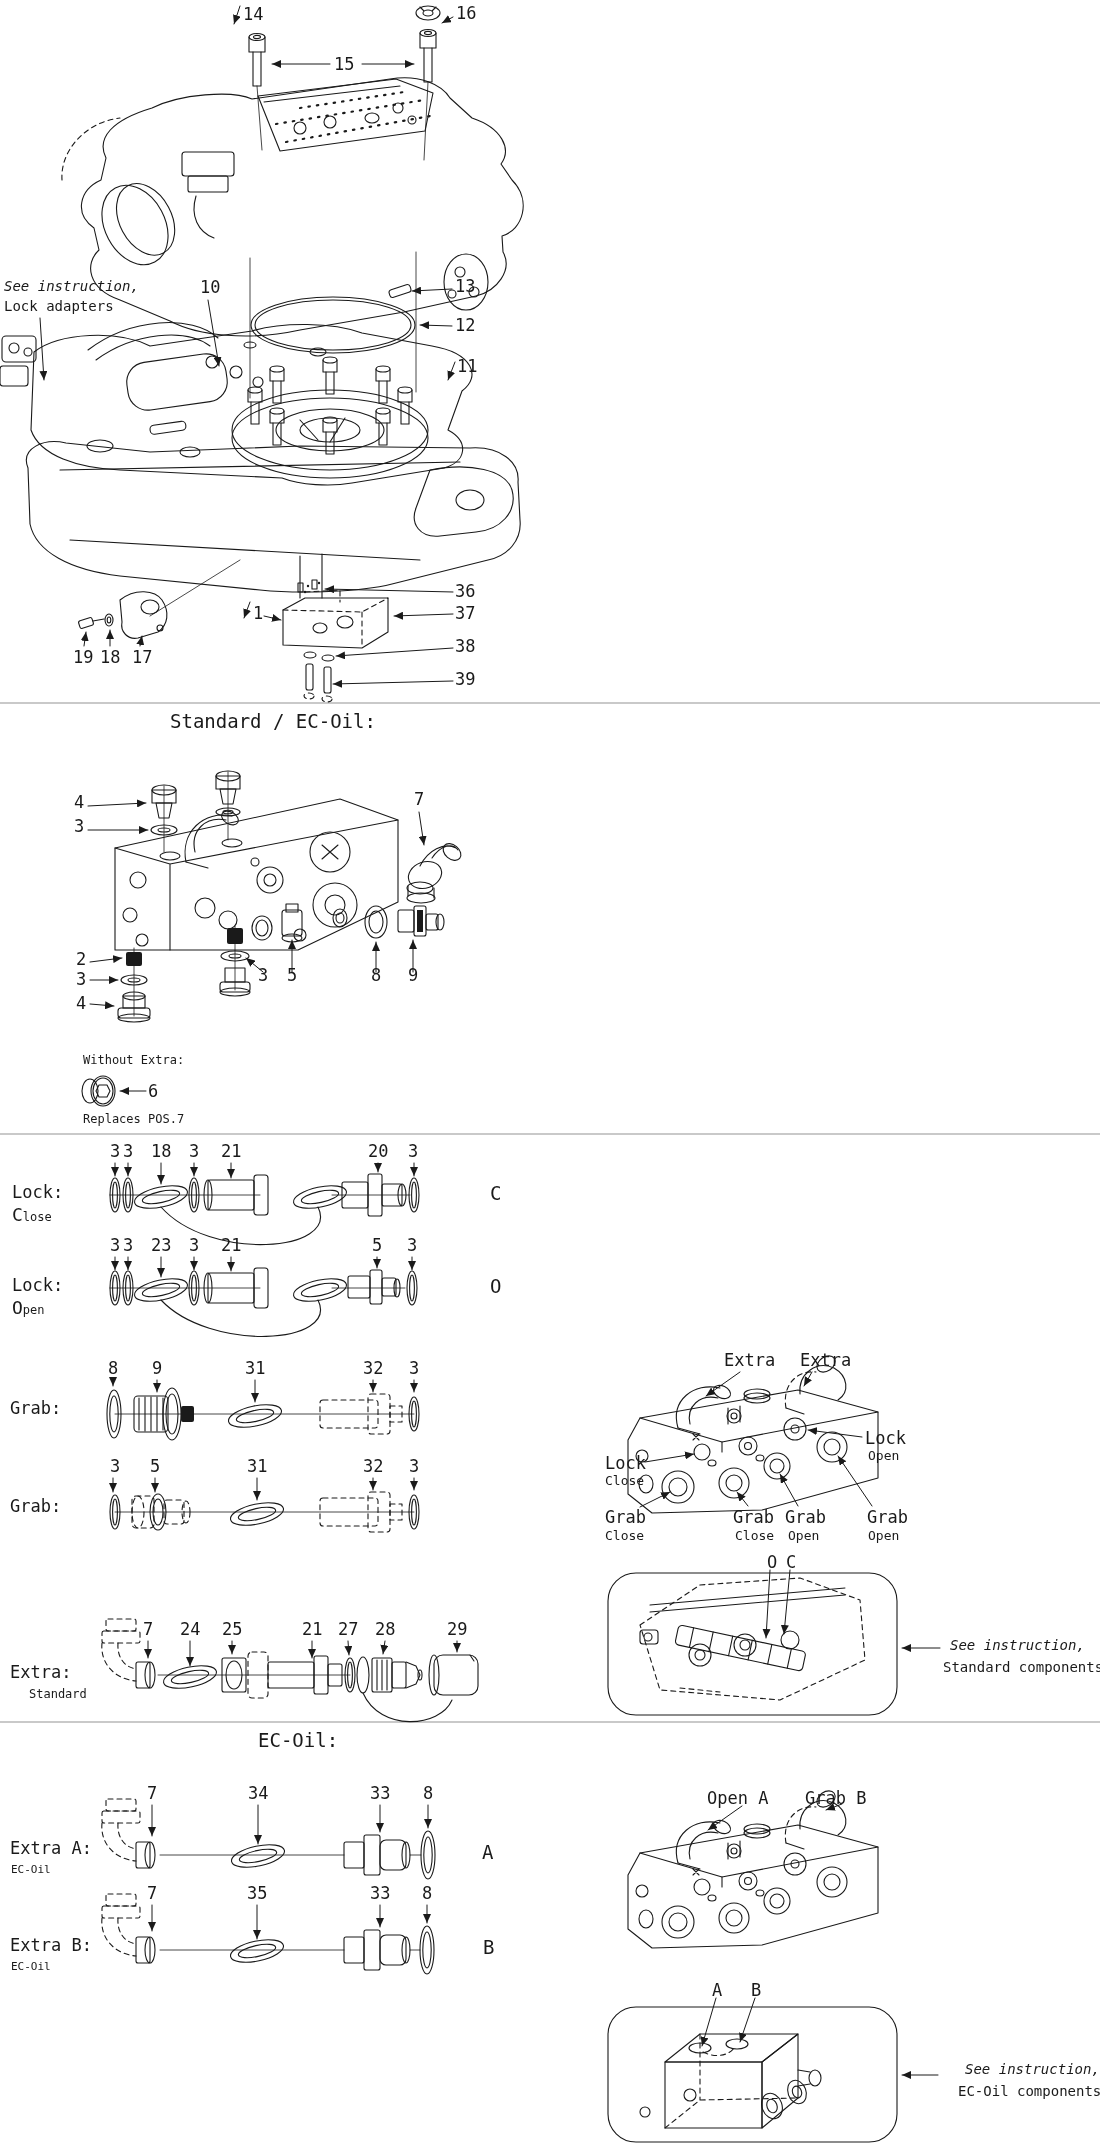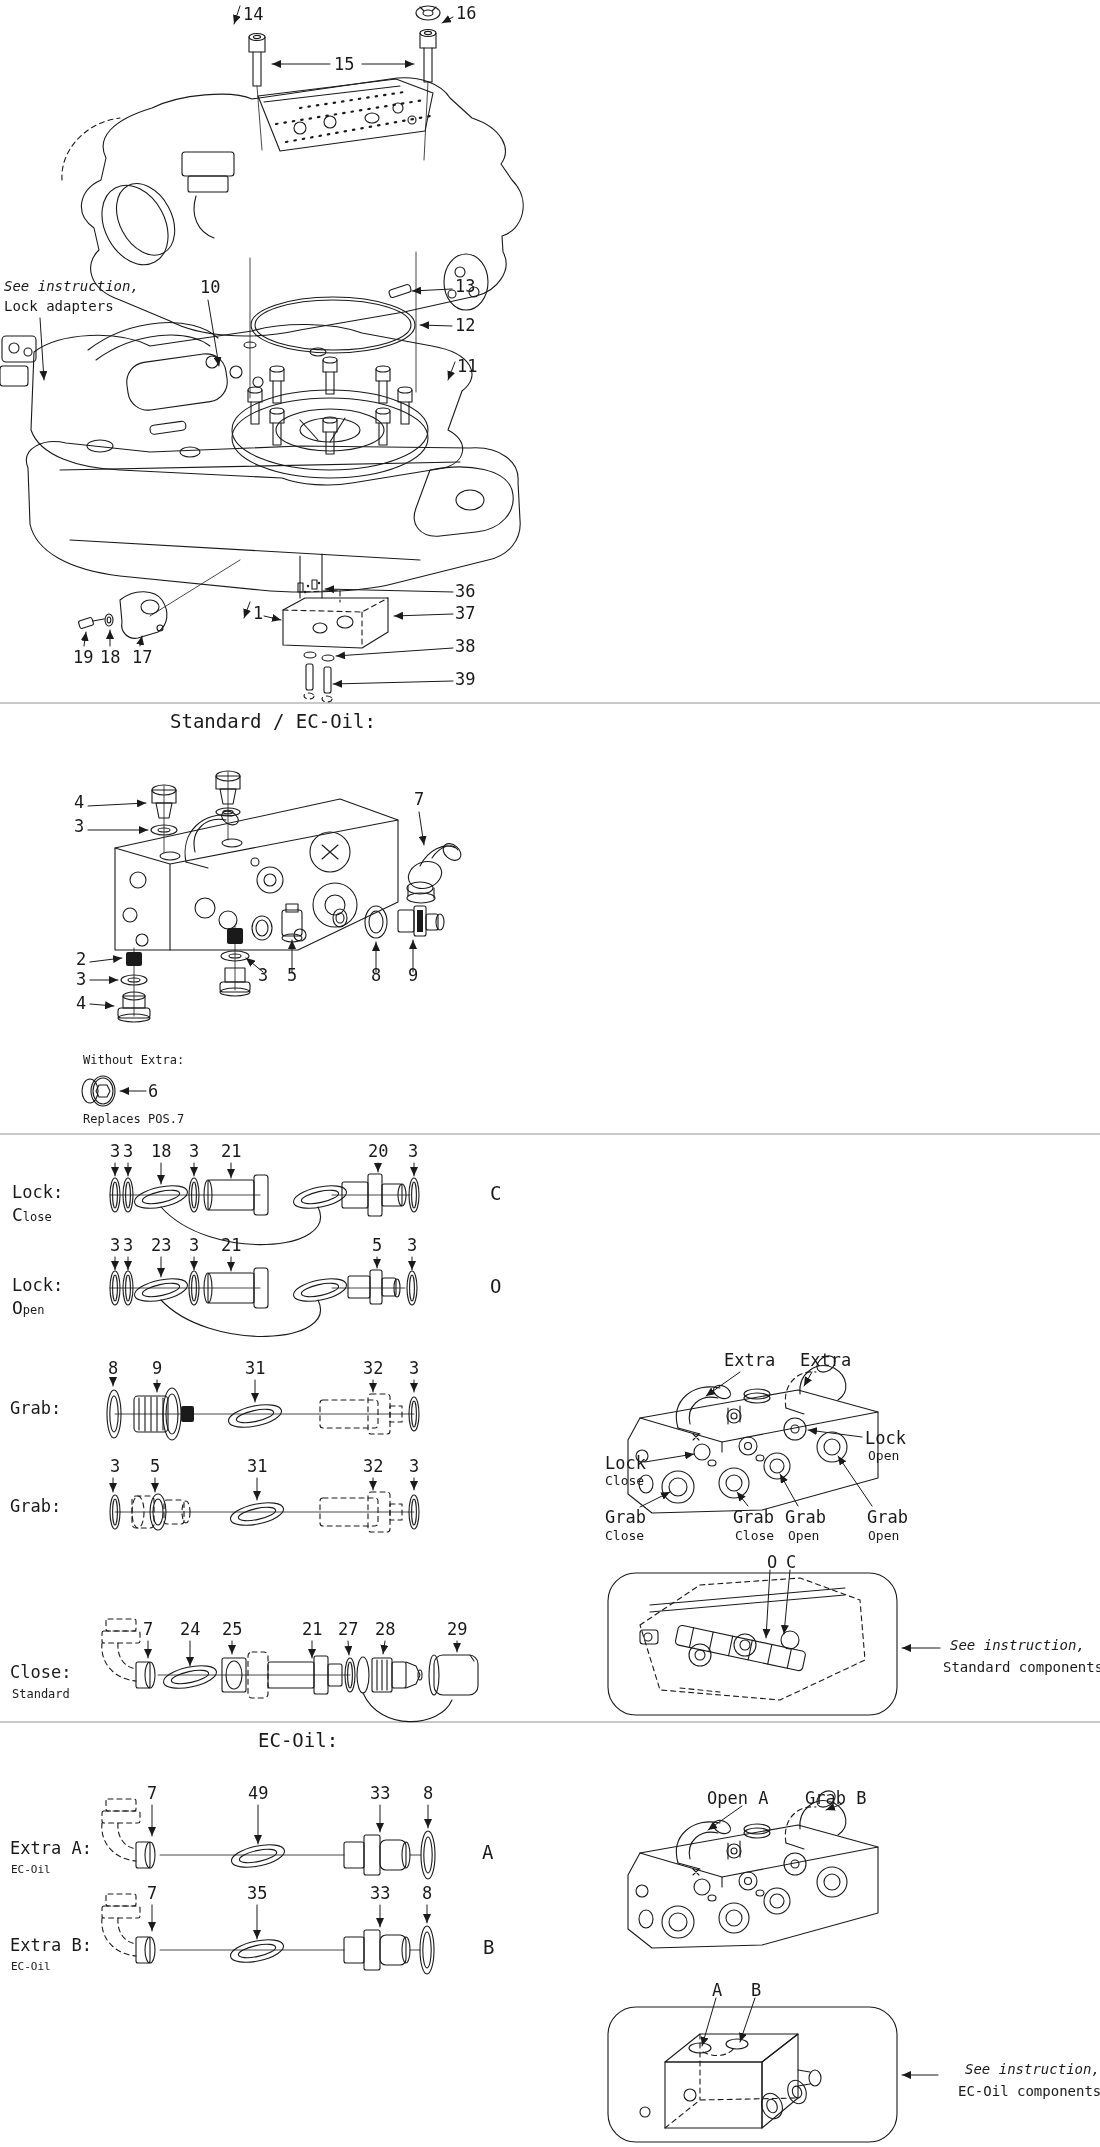--- a/index.html
+++ b/index.html
@@ -11,21 +11,21 @@
   svg.art .dash{stroke-dasharray:5 4;}
   svg.art .dots{stroke-dasharray:1.5 7;stroke-width:2.2;}
   svg.art .ldr{stroke-width:1;}
   svg.art .thin{stroke-width:.8;}
   svg.art .div{stroke:#c9c9c9;stroke-width:2;}
   .lbl{position:absolute;white-space:nowrap;line-height:1;}
   .callout{font-size:17px;}
   .rowlabel{font-size:17px;}
   .heading{font-size:19px;}
   .letter{font-size:19px;}
-  .sub{font-size:12px;}
+  .sub{font-size:12px;margin-left:17px;}
   .subcap{font-size:12px;}
   .subcap::first-letter{font-size:18px;}
   .blklabel{font-size:17px;}
   .blksub{font-size:13px;}
   .note{font-size:14px;}
   .note-italic{font-size:14px;font-style:italic;}
   .small{font-size:12px;}
   .tiny{font-size:11px;}
 </style>
 </head>
@@ -602,21 +602,21 @@
 <div class="lbl callout" style="left:409px;top:1458px">3</div>
 <div class="lbl rowlabel" style="left:10px;top:1498px">Grab:</div>
 
 <div class="lbl callout" style="left:143px;top:1621px">7</div>
 <div class="lbl callout" style="left:180px;top:1621px">24</div>
 <div class="lbl callout" style="left:222px;top:1621px">25</div>
 <div class="lbl callout" style="left:302px;top:1621px">21</div>
 <div class="lbl callout" style="left:338px;top:1621px">27</div>
 <div class="lbl callout" style="left:375px;top:1621px">28</div>
 <div class="lbl callout" style="left:447px;top:1621px">29</div>
-<div class="lbl rowlabel" style="left:10px;top:1664px">Close:</div>
+<div class="lbl rowlabel" style="left:10px;top:1664px">Extra:</div>
 <div class="lbl sub" style="left:12px;top:1688px">Standard</div>
 
 <div class="lbl blklabel" style="left:724px;top:1352px">Extra</div>
 <div class="lbl blklabel" style="left:800px;top:1352px">Extra</div>
 <div class="lbl blklabel" style="left:865px;top:1430px">Lock</div>
 <div class="lbl blksub" style="left:868px;top:1449px">Open</div>
 <div class="lbl blklabel" style="left:605px;top:1455px">Lock</div>
 <div class="lbl blksub" style="left:605px;top:1474px">Close</div>
 <div class="lbl blklabel" style="left:605px;top:1509px">Grab</div>
 <div class="lbl blksub" style="left:605px;top:1529px">Close</div>
@@ -628,21 +628,21 @@
 <div class="lbl blksub" style="left:868px;top:1529px">Open</div>
 
 <div class="lbl callout" style="left:767px;top:1554px">O</div>
 <div class="lbl callout" style="left:786px;top:1554px">C</div>
 <div class="lbl note-italic" style="left:950px;top:1638px">See instruction,</div>
 <div class="lbl note" style="left:943px;top:1660px">Standard components</div>
 
 <div class="lbl heading" style="left:258px;top:1731px">EC-Oil:</div>
 
 <div class="lbl callout" style="left:147px;top:1785px">7</div>
-<div class="lbl callout" style="left:248px;top:1785px">49</div>
+<div class="lbl callout" style="left:248px;top:1785px">34</div>
 <div class="lbl callout" style="left:370px;top:1785px">33</div>
 <div class="lbl callout" style="left:423px;top:1785px">8</div>
 <div class="lbl rowlabel" style="left:10px;top:1840px">Extra A:</div>
 <div class="lbl tiny" style="left:11px;top:1864px">EC-Oil</div>
 <div class="lbl letter" style="left:482px;top:1843px">A</div>
 
 <div class="lbl callout" style="left:147px;top:1885px">7</div>
 <div class="lbl callout" style="left:247px;top:1885px">35</div>
 <div class="lbl callout" style="left:370px;top:1885px">33</div>
 <div class="lbl callout" style="left:422px;top:1885px">8</div>

